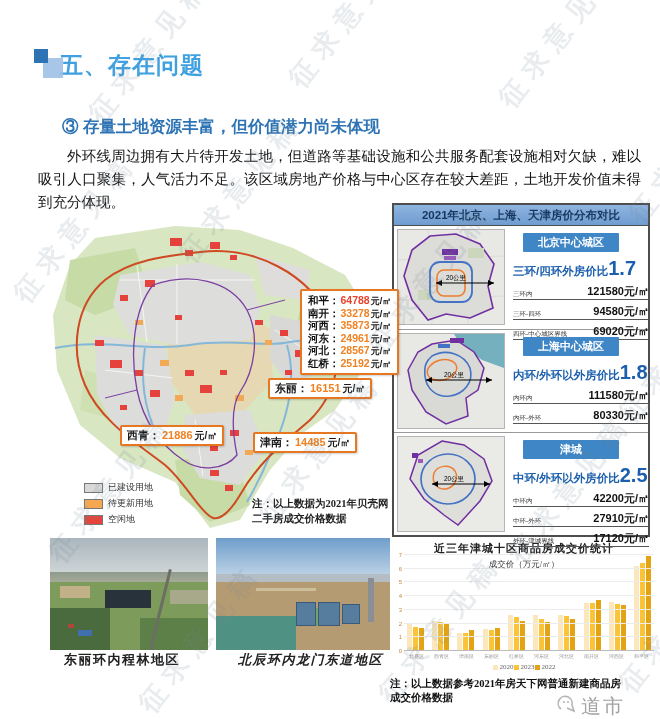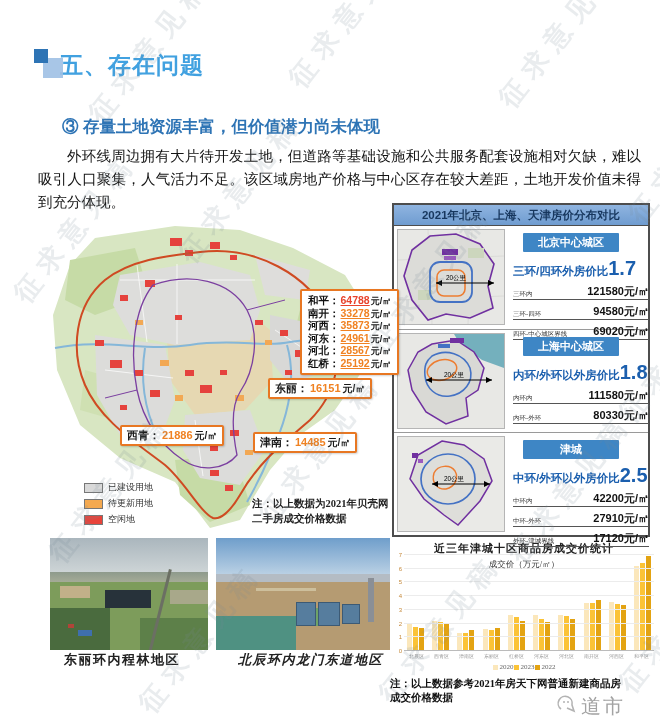--- a/index.html
+++ b/index.html
@@ -24,21 +24,21 @@
   .price-tag{position:absolute;background:#fff;border:2px solid #e87722;border-radius:2px;
     padding:1px 5px;font-size:11px;font-weight:bold;white-space:nowrap;z-index:20;
     box-shadow:1px 1px 2px rgba(0,0,0,.18);}
   .price-tag .nm{color:#1a1a1a;}
   .price-tag .val{color:#f08222;margin:0 2px;}
   .price-tag .unit{color:#1a1a1a;font-size:10px;}
   #district-box{position:absolute;left:300px;top:289px;background:#fff;border:2px solid #e87722;
     border-radius:2px;padding:3px 6px;z-index:21;box-shadow:1px 1px 2px rgba(0,0,0,.18);}
   #district-box .row{font-size:10.5px;font-weight:bold;line-height:1.18;white-space:nowrap;}
   #district-box .nm{color:#111;}
-  #district-box .val{color:#f08222;margin:0 1px;text-decoration:underline;}
+  #district-box .val{color:#f08222;margin:0 1px;}
   #district-box .row.first .val{color:#e8432c;}
   #district-box .unit{color:#111;font-size:9px;}
 
   #map-legend{position:absolute;left:84px;top:481px;z-index:20;}
   .leg-row{display:flex;align-items:center;margin-bottom:3px;font-size:9px;color:#333;}
   .leg-swatch{display:inline-block;width:17px;height:8px;border:1px solid #777;margin-right:5px;}
   .sw-gray{background:#d9d9d9;} .sw-orange{background:#f4a950;} .sw-red{background:#e8433a;}
   #map-note{position:absolute;left:252px;top:496px;width:152px;font-family:"Liberation Serif",serif;
     font-size:10.5px;font-weight:bold;color:#222;line-height:1.45;white-space:pre-line;z-index:20;}
 

